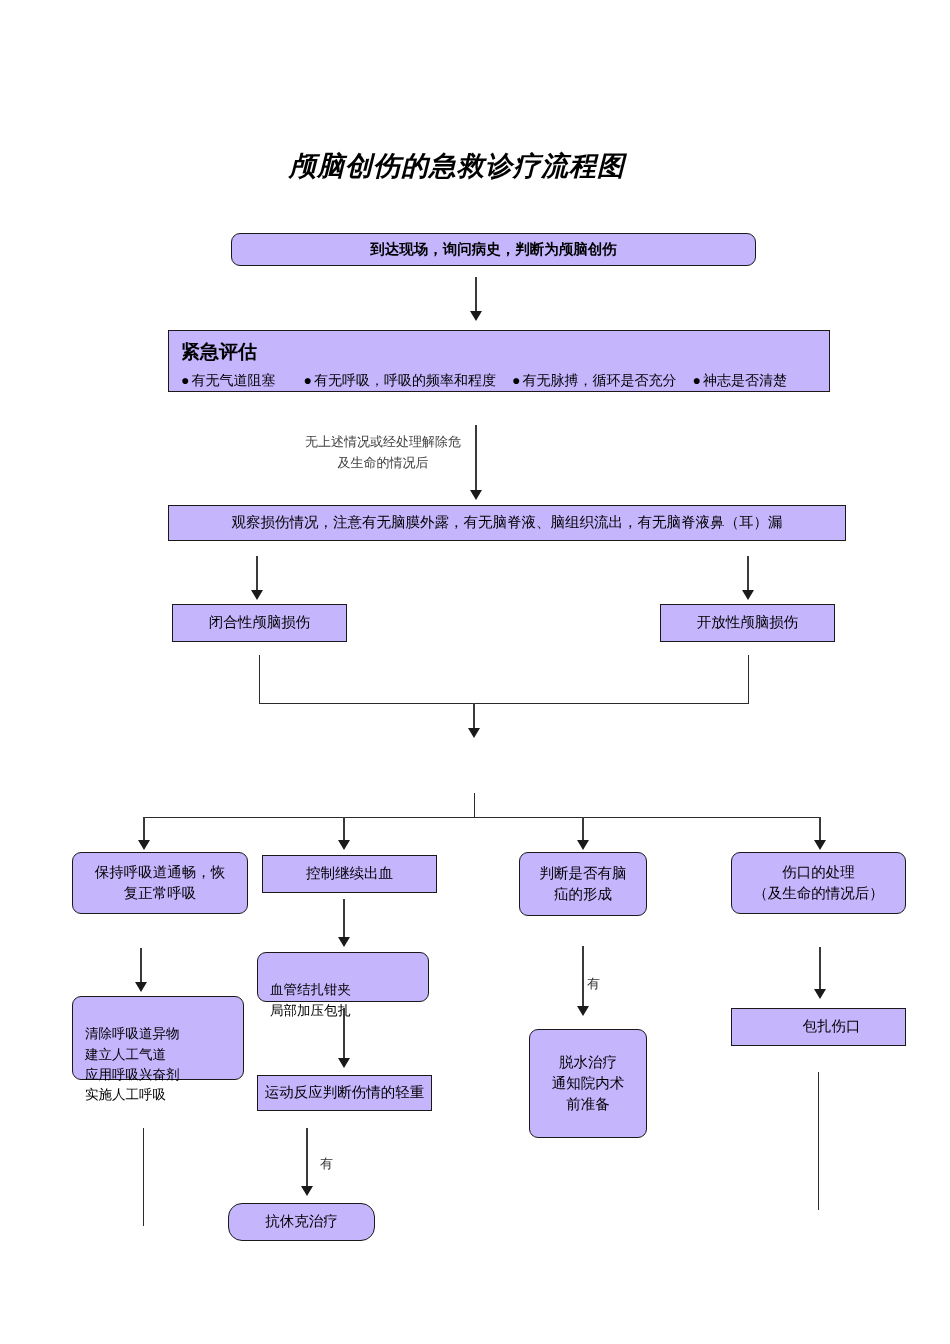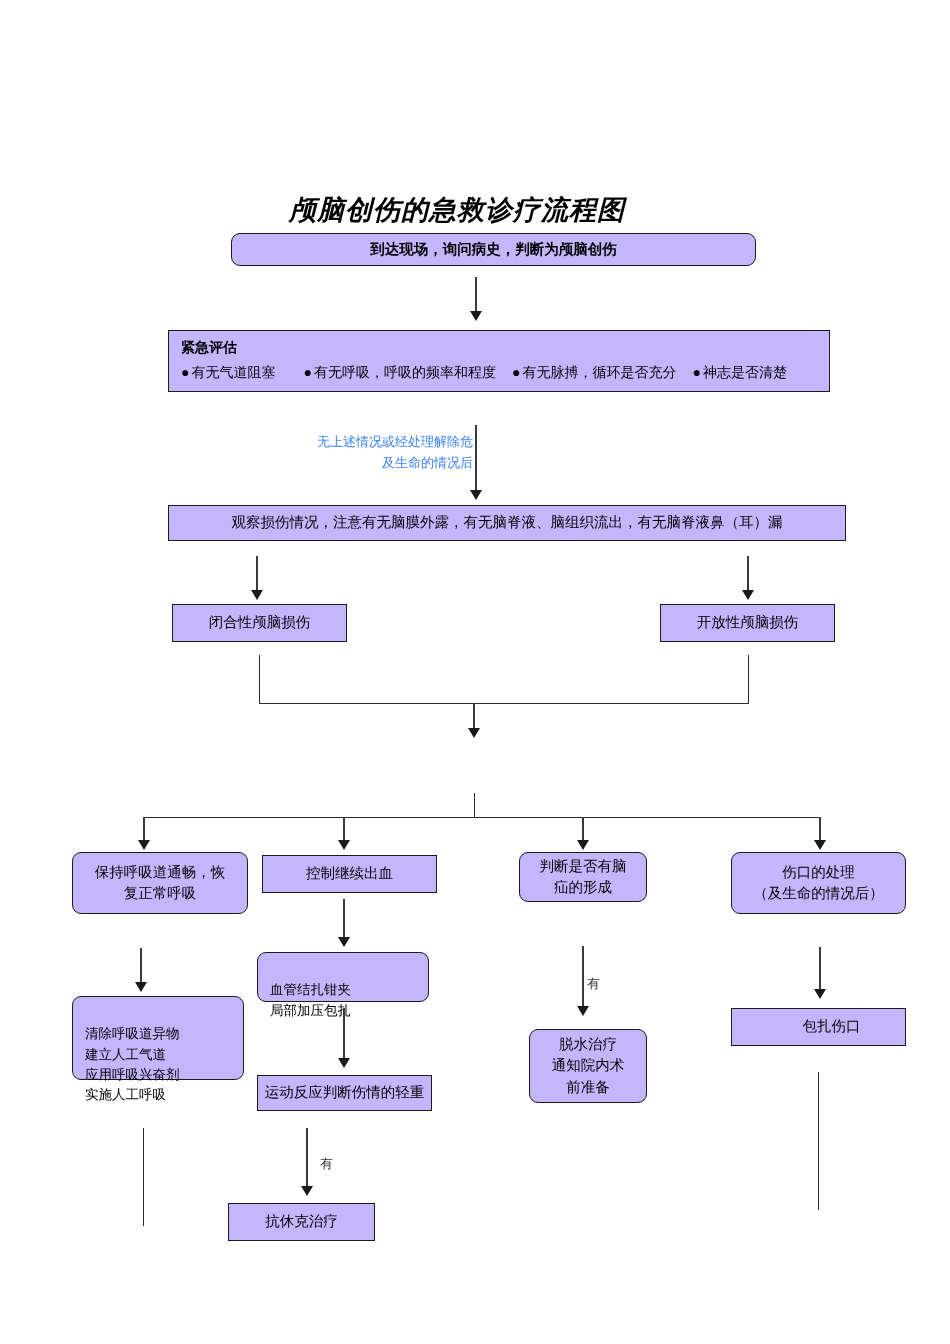--- a/index.html
+++ b/index.html
@@ -22,21 +22,20 @@
     position: absolute;
     left: 0;
     top: 148px;
     width: 914px;
     text-align: center;
     font-size: 27px;
     font-weight: bold;
     font-style: italic;
     letter-spacing: 1px;
     font-family: "Liberation Serif", "DejaVu Serif", serif;
-    margin-top: 44px;
   }
   .box {
     position: absolute;
     box-sizing: border-box;
     border: 1.5px solid #1a1a1a;
     background: #c4b5fd;
     display: flex;
     align-items: center;
     justify-content: center;
     text-align: center;
@@ -76,32 +75,32 @@
     position: absolute;
     left: 1px;
     width: 0;
     height: 0;
     border-left: 6px solid transparent;
     border-right: 6px solid transparent;
     border-top: 10px solid #1a1a1a;
   }
   .note {
     position: absolute;
-    color: #3b82f6;
+    color: #404040;
     font-size: 13px;
     line-height: 1.6;
-    text-align: right;
+    text-align: center;
   }
   .edge-label {
     position: absolute;
     color: #333333;
     font-size: 13px;
   }
   .assess-title {
-    font-size: 14px;
+    font-size: 19px;
     font-weight: bold;
     display: block;
     margin-bottom: 5px;
   }
   .assess-items {
     display: block;
     font-size: 14px;
     white-space: nowrap;
   }
   .assess-items .bullet { margin-right: 2px; }
@@ -192,21 +191,21 @@
 
   <div class="box rounded" style="left:72px; top:852px; width:176px; height:62px; white-space: pre-line;">
     <span>保持呼吸道通畅，恢
 复正常呼吸</span>
   </div>
 
   <div class="box" style="left:262px; top:855px; width:175px; height:38px;">
     <span>控制继续出血</span>
   </div>
 
-  <div class="box rounded" style="left:519px; top:852px; width:128px; height:50px; white-space: pre-line;">
+  <div class="box rounded" style="left:519px; top:852px; width:128px; height:64px; white-space: pre-line;">
     <span>判断是否有脑
 疝的形成</span>
   </div>
 
   <div class="box rounded" style="left:731px; top:852px; width:175px; height:62px; white-space: pre-line;">
     <span>伤口的处理
 （及生命的情况后）</span>
   </div>
 
   <div class="arrow" style="left:134px; top:948px; height:46px;">
@@ -234,30 +233,30 @@
     <div class="head" style="top:50px;"></div>
   </div>
   <div class="box" style="left:257px; top:1075px; width:175px; height:36px;">
     <span>运动反应判断伤情的轻重</span>
   </div>
   <div class="arrow" style="left:300px; top:1128px; height:70px;">
     <div class="shaft" style="height:59px;"></div>
     <div class="head" style="top:58px;"></div>
   </div>
   <div class="edge-label" style="left:320px; top:1155px;">有</div>
-  <div class="box" style="left:228px; top:1203px; width:147px; height:38px;">
+  <div class="box" style="left:228px; top:1203px; width:147px; height:38px;border-radius:14px;">
     <span>抗休克治疗</span>
   </div>
 
   <div class="arrow" style="left:576px; top:946px; height:72px;">
     <div class="shaft" style="height:61px;"></div>
     <div class="head" style="top:60px;"></div>
   </div>
   <div class="edge-label" style="left:587px; top:975px;">有</div>
-  <div class="box rounded" style="left:529px; top:1029px; width:118px; height:74px; white-space: pre-line;">
+  <div class="box rounded" style="left:529px; top:1029px; width:118px; height:109px; white-space: pre-line;">
     <span>脱水治疗
 通知院内术
 前准备</span>
   </div>
 
   <div class="arrow" style="left:813px; top:947px; height:54px;">
     <div class="shaft" style="height:43px;"></div>
     <div class="head" style="top:42px;"></div>
   </div>
   <div class="box" style="left:731px; top:1008px; width:175px; height:38px;padding-left:32px;">

